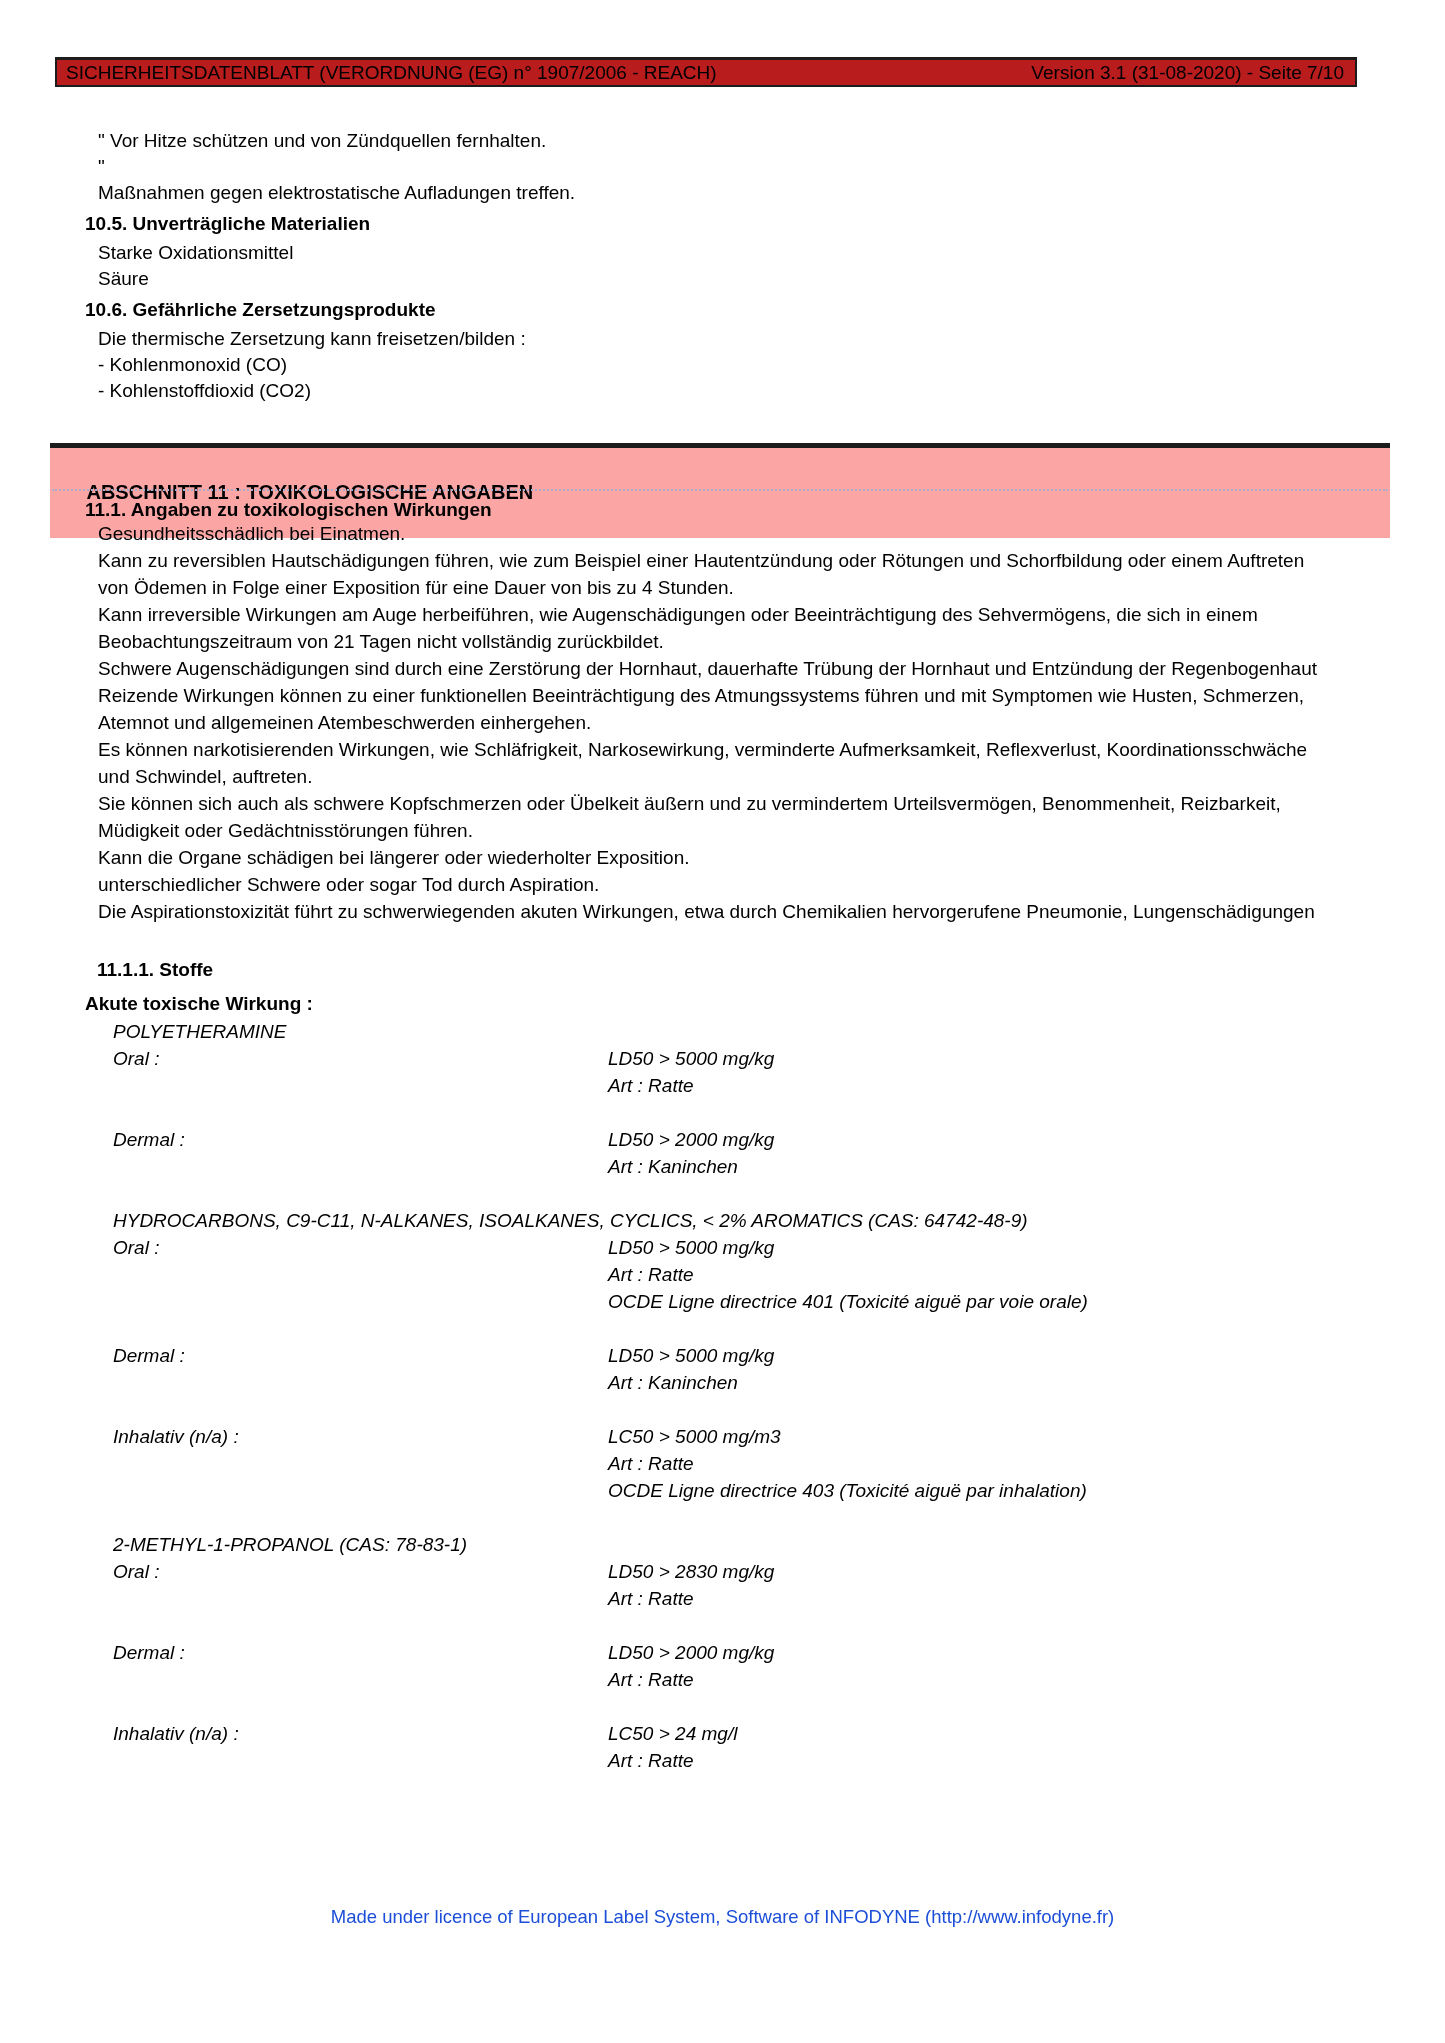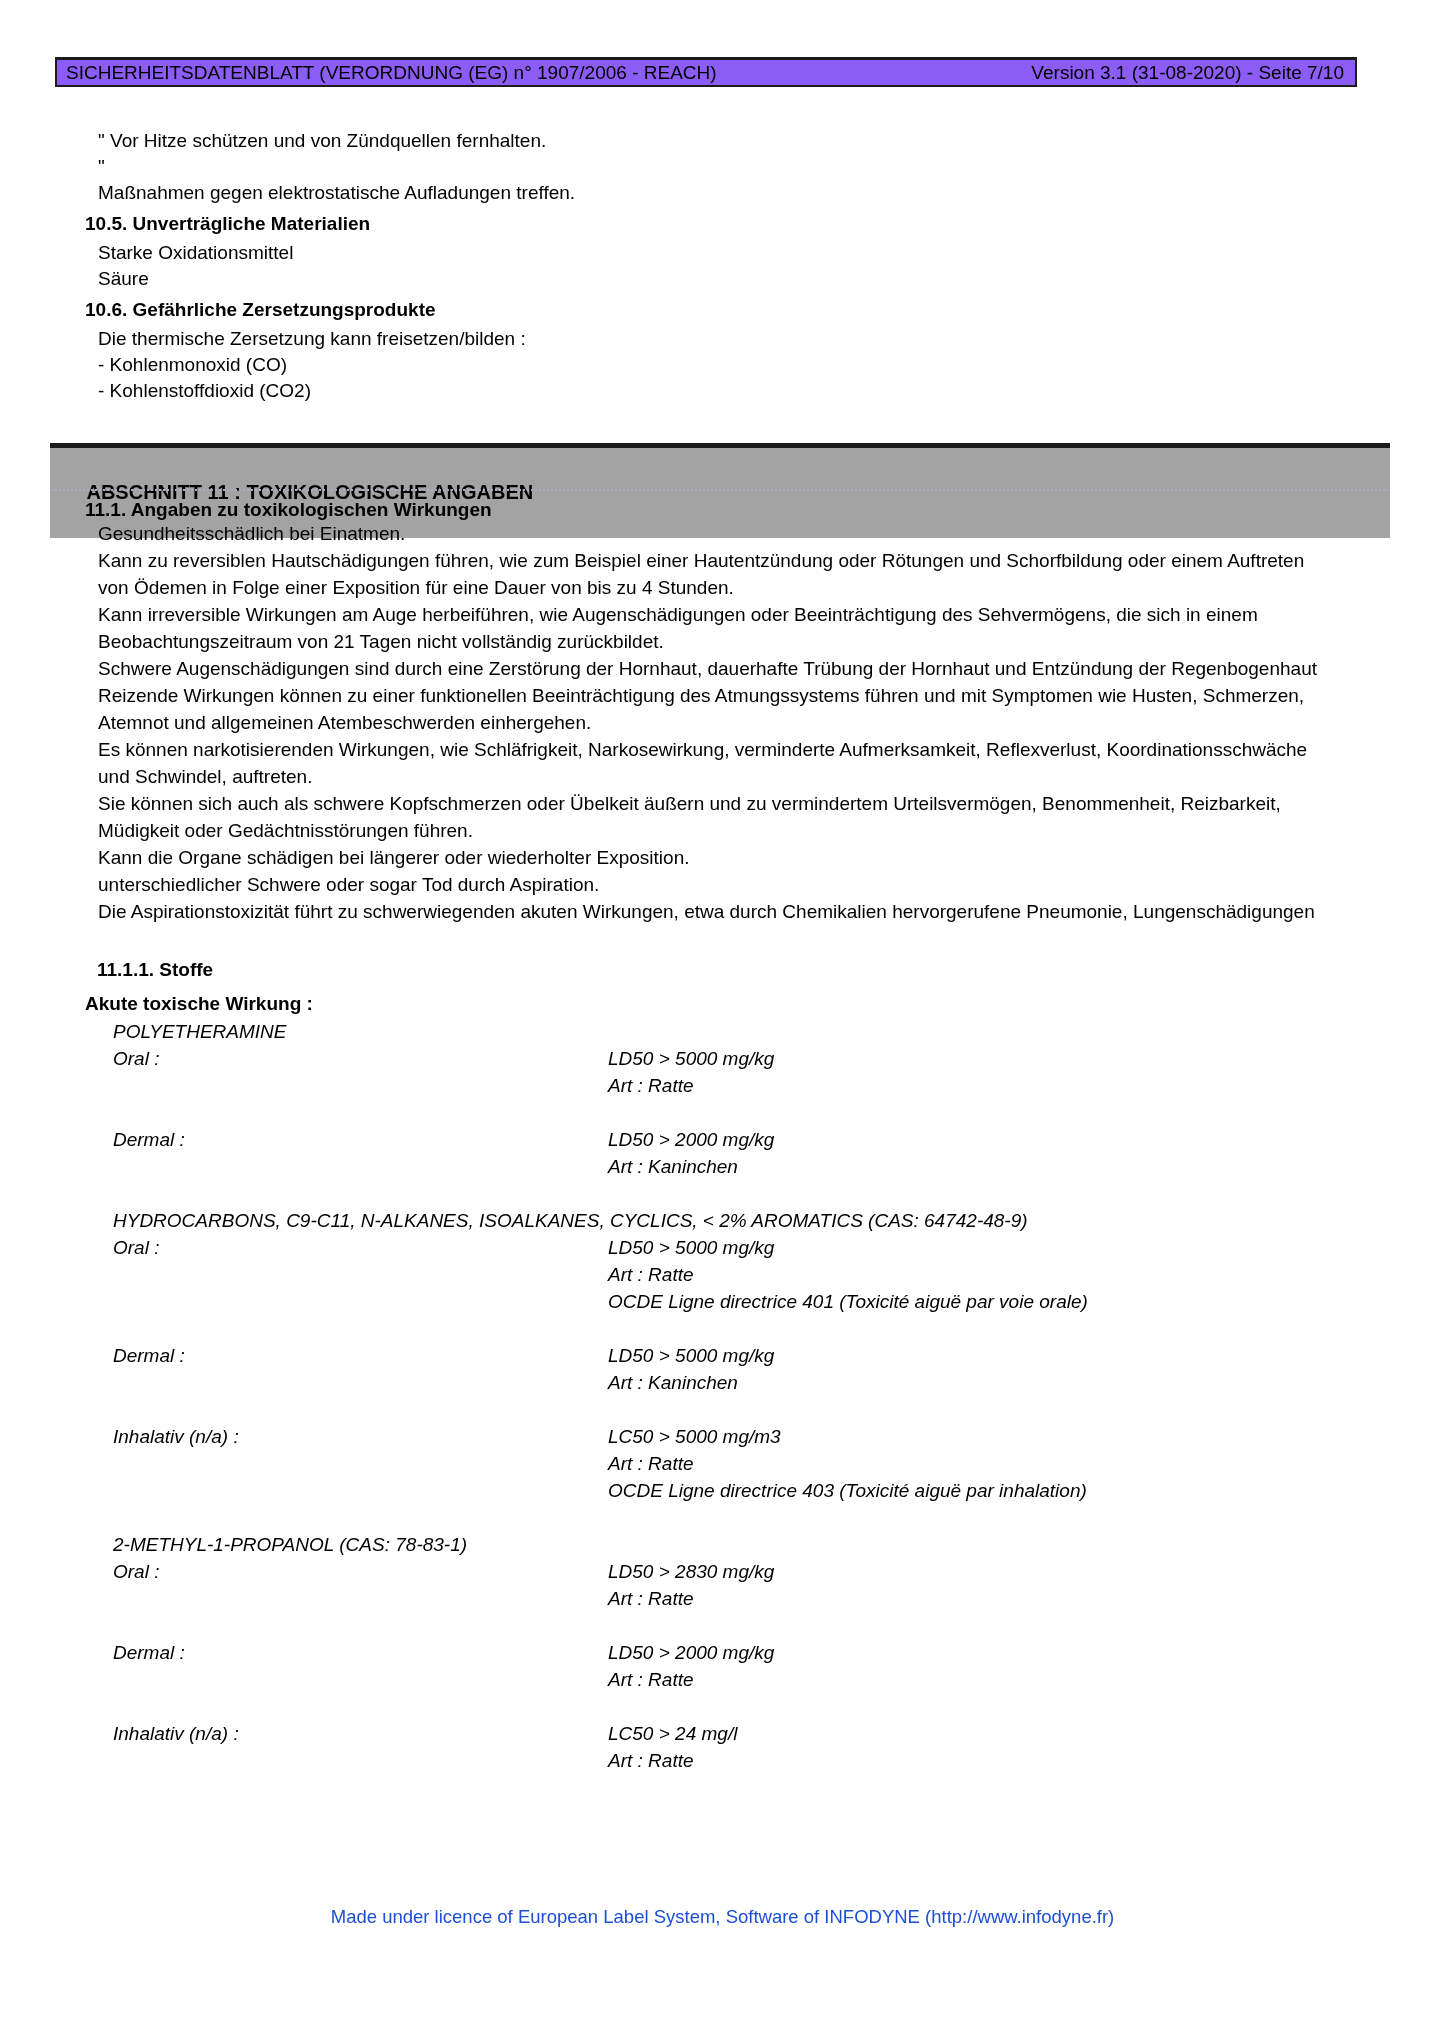--- a/index.html
+++ b/index.html
@@ -13,21 +13,21 @@
     color: #000000;
     overflow: hidden;
   }
 
   
   .header-bar {
     position: absolute;
     top: 57px; left: 55px;
     width: 1302px;
     box-sizing: border-box;
-    background: #8b5cf6;
+    background: #b91c1c;
     border: 2px solid #1c1c1c;
     border-top-width: 3px;
   }
   .header-row {
     display: flex;
     justify-content: space-between;
     padding: 1px 11px 0 9px;
     line-height: 24px;
     white-space: pre;
   }
@@ -37,21 +37,21 @@
   .sec10 { position: absolute; top: 128px; left: 0; width: 1360px; }
   .sec10 .body-line { margin-left: 98px; line-height: 26px; white-space: pre; }
   .sec10 .heading { margin-left: 85px; line-height: 26px; font-weight: bold; margin-top: 5px; margin-bottom: 3px; white-space: pre; }
 
   
   .section-bar {
     position: absolute;
     top: 443px; left: 50px;
     width: 1340px;
     box-sizing: border-box;
-    background: #a3a3a3;
+    background: #fca5a5;
     border-top: 5px solid #1c1c1c;
     padding: 5px 0 7px 15px;
     font-weight: bold;
     font-size: 20px;
     line-height: 26px;
     white-space: pre;
   }
   .dotted-rule {
     position: absolute;
     top: 489px; left: 52px;

